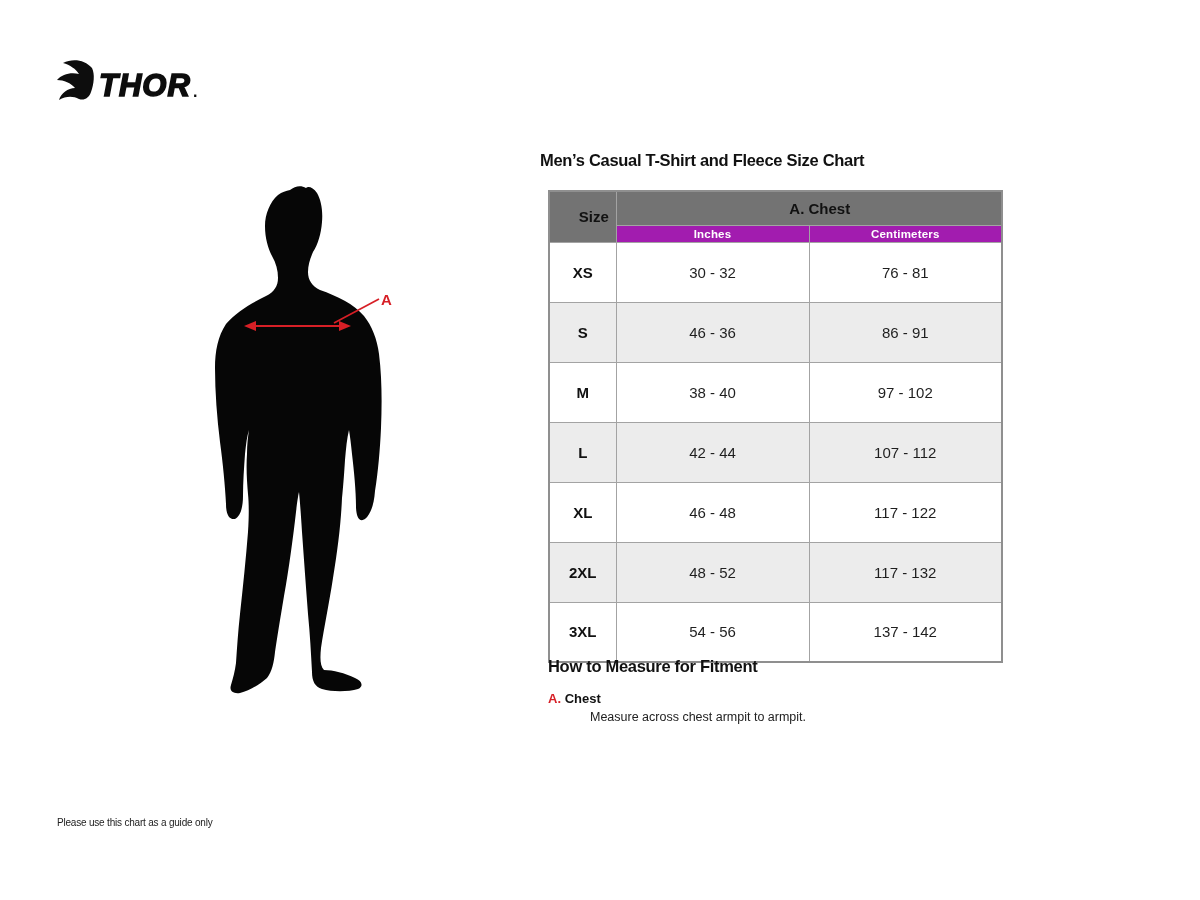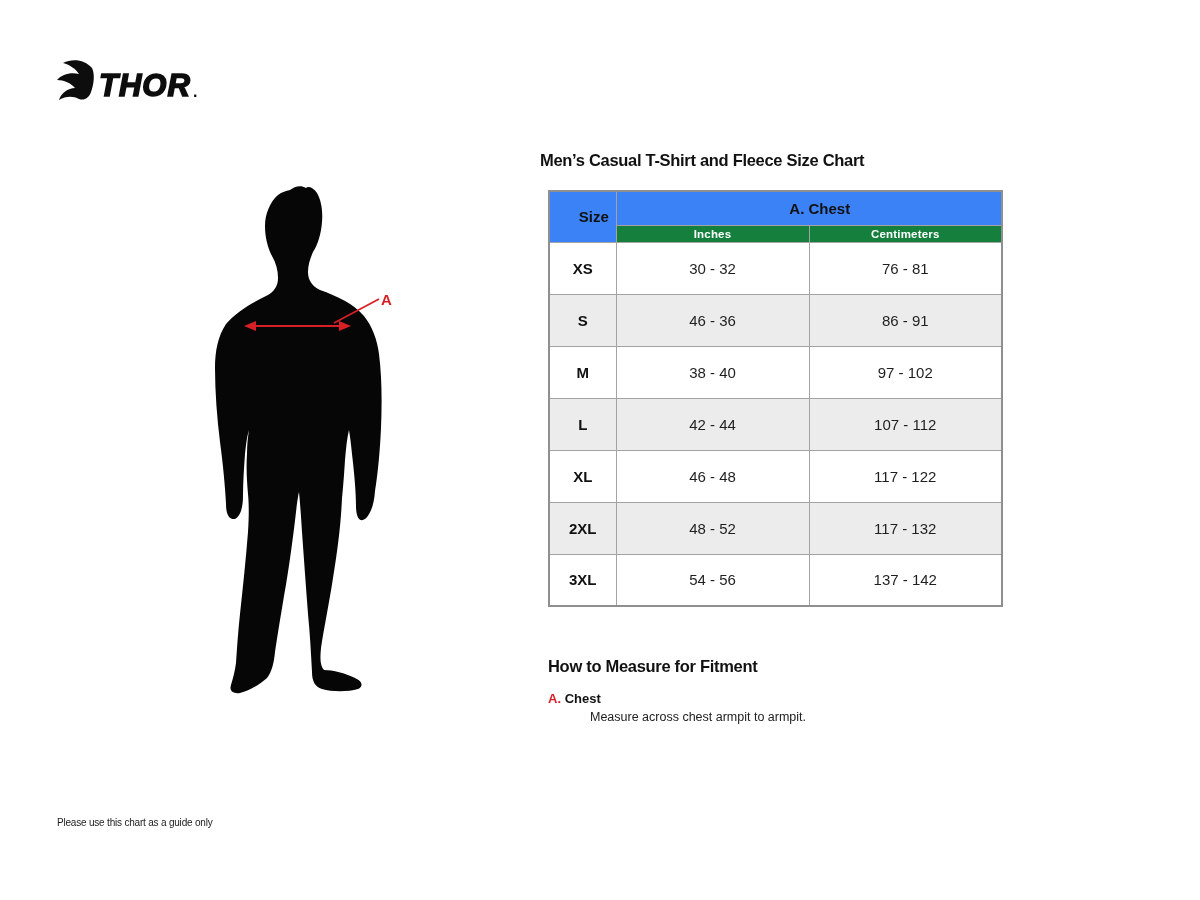--- a/index.html
+++ b/index.html
@@ -18,26 +18,26 @@
   
   #measure { left:230px; top:280px; width:176px; height:62px; }
 
   
   .chart-title { left:540px; top:151px; font-size:16.5px; font-weight:bold;
                  letter-spacing:-0.3px; color:#111; }
 
   table { left:548px; top:190px; width:453px; border-collapse:collapse;
           table-layout:fixed; border:2px solid #8f8f8f; }
   th, td { border:1px solid #a3a3a3; text-align:center; vertical-align:middle; }
-  th.size-head, th.group-head { background:#3b82f6; font-size:15px;
+  th.size-head, th.group-head { background:#737373; font-size:15px;
                                 font-weight:bold; color:#111;padding-left:22px; }
   tr.group-row th { height:34px; }
-  tr.unit-row th { height:17px; background:#15803d; color:#ffffff;
+  tr.unit-row th { height:17px; background:#a21caf; color:#ffffff;
                    font-size:11.5px; font-weight:bold; letter-spacing:0.2px; }
-  tr.data-row th, tr.data-row td { height:52px; font-size:15px; }
+  tr.data-row th, tr.data-row td { height:60px; font-size:15px; }
   tr.data-row th { font-weight:bold; color:#111; }
   tr.data-row td { font-weight:normal; color:#1f1f1f;margin-top:36px; }
   tr.data-row.alt th, tr.data-row.alt td { background:#ececec; }
   tr.data-row.plain th, tr.data-row.plain td { background:#ffffff; }
 
   .howto-heading { left:548px; top:657px; font-size:16.5px; font-weight:bold;
                    letter-spacing:-0.3px; color:#111; }
   .point-line { left:548px; top:691px; font-size:13px; font-weight:bold; color:#111; }
   .point-line .red { color:#d71f26; }
   .instruction { left:548px; top:710px; font-size:12.5px; color:#222;margin-left:42px; }

